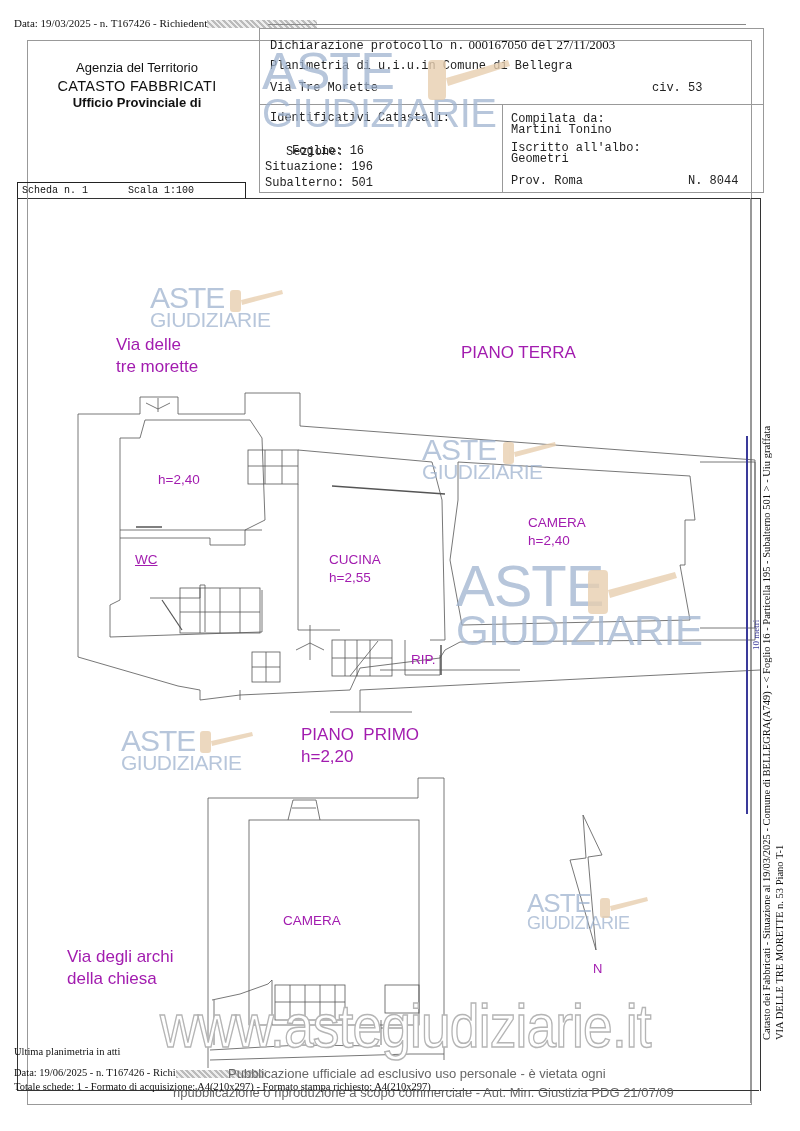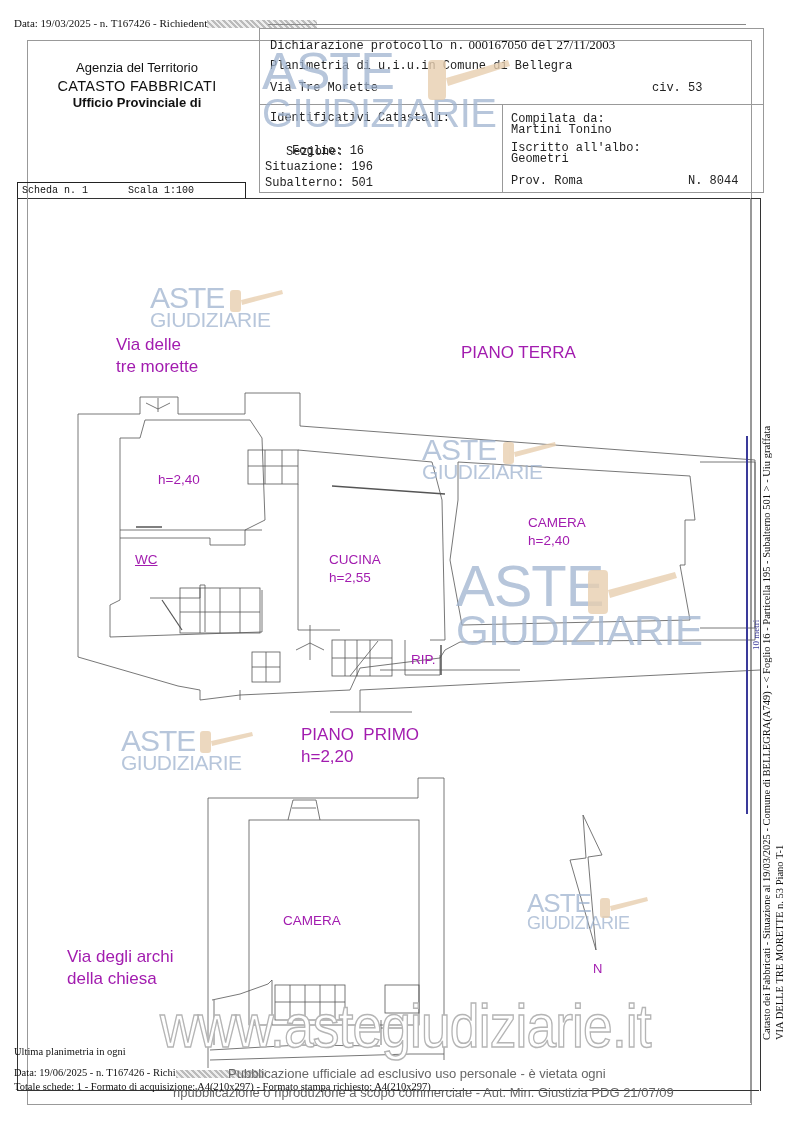--- a/index.html
+++ b/index.html
@@ -259,19 +259,19 @@
 <div class="abs scale-bar"></div>
 <div class="abs scale-text">10 metri</div>
 
 <div class="abs side-text">
   <div>Catasto dei Fabbricati - Situazione al 19/03/2025 - Comune di BELLEGRA(A749) - &lt; Foglio 16 - Particella 195 - Subalterno 501 &gt; - Uiu graffata</div>
   <div>VIA DELLE TRE MORETTE n. 53 Piano T-1</div>
 </div>
 
 <div class="abs big-wm">www.astegiudiziarie.it</div>
 
-<div class="abs footer-txt" style="left:14px; top:1046px;">Ultima planimetria in ogni</div>
+<div class="abs footer-txt" style="left:14px; top:1046px;">Ultima planimetria in atti</div>
 <div class="abs footer-txt" style="left:14px; top:1067px;">
   <span>Data: 19/06/2025 - n. T167426 - Richi</span><span class="redacted" style="width:90px;"></span>
 </div>
 <div class="abs footer-txt" style="left:14px; top:1081px;">Totale schede: 1 - Formato di acquisizione: A4(210x297) - Formato stampa richiesto: A4(210x297)</div>
 <div class="abs pub-line" style="left:228px; top:1066px;">Pubblicazione ufficiale ad esclusivo uso personale - è vietata ogni</div>
 <div class="abs pub-line" style="left:173px; top:1085px;">ripubblicazione o riproduzione a scopo commerciale - Aut. Min. Giustizia PDG 21/07/09</div>
 
 </body></html>

